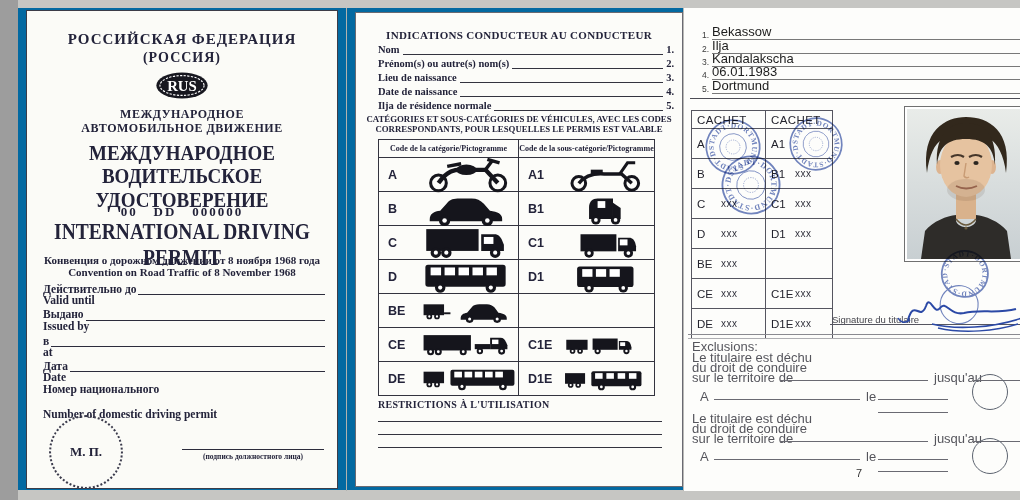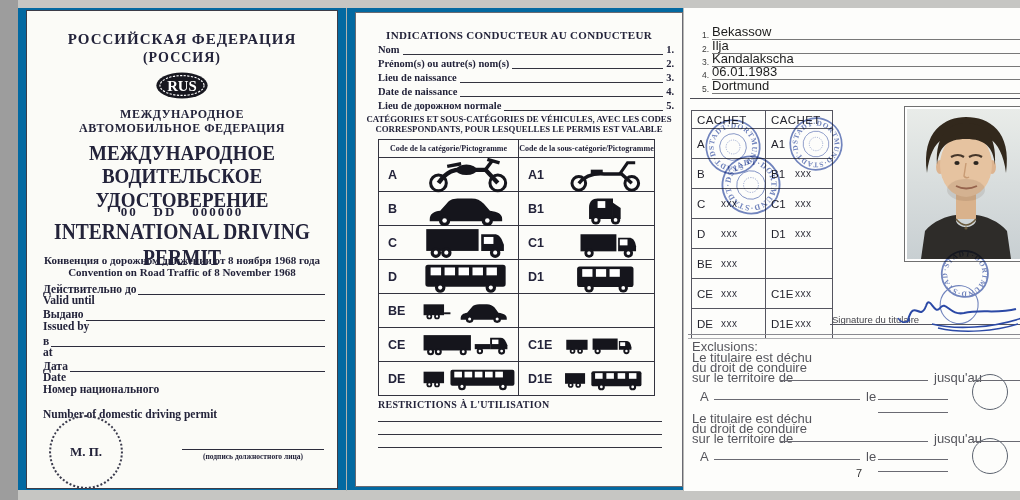--- a/index.html
+++ b/index.html
@@ -74,21 +74,21 @@
 
     <div class="abs" style="left:128px;top:60px;width:54px;height:29px;">
       <svg viewBox="0 0 120 64" style="width:100%;height:100%;">
         <ellipse cx="60" cy="32" rx="57" ry="29" fill="#17171f"></ellipse>
         <ellipse cx="60" cy="32" rx="49" ry="22" fill="none" stroke="#ffffff" stroke-width="2.5" stroke-dasharray="5 3"></ellipse>
         <text x="60" y="44" text-anchor="middle" font-family="Liberation Serif, serif" font-size="33" font-weight="bold" fill="#ffffff">RUS</text>
       </svg>
     </div>
 
     <div class="abs ctr b" style="top:96px;font-size:12px;letter-spacing:.5px;">МЕЖДУНАРОДНОЕ</div>
-    <div class="abs ctr b" style="top:110px;font-size:12px;letter-spacing:.5px;">АВТОМОБИЛЬНОЕ ФЕДЕРАЦИЯ</div>
+    <div class="abs ctr b" style="top:110px;font-size:12px;letter-spacing:.5px;">АВТОМОБИЛЬНОЕ ДВИЖЕНИЕ</div>
     <div class="abs ctr b" style="top:131px;font-size:19px;transform:scaleY(1.1);">МЕЖДУНАРОДНОЕ</div>
     <div class="abs ctr b" style="top:155px;font-size:19px;transform:scaleY(1.1);">ВОДИТЕЛЬСКОЕ УДОСТОВЕРЕНИЕ</div>
     <div class="abs ctr b" style="top:193px;font-size:13px;letter-spacing:2px;white-space:pre;">00   DD   000000</div>
     <div class="abs ctr b" style="top:212px;font-size:19.5px;transform:scaleY(1.15);">INTERNATIONAL DRIVING PERMIT</div>
     <div class="abs ctr b" style="top:243px;font-size:11px;">Конвенция о дорожном движении от 8 ноября 1968 года</div>
     <div class="abs ctr b" style="top:255px;font-size:11px;">Convention on Road Traffic of 8 November 1968</div>
 
     <div class="lrow" style="top:270px;">
       <span class="lbl">Действительно до</span>
         <span class="lline"></span>
@@ -140,21 +140,21 @@
       <span>Lieu de naissance</span>
         <span class="mline"></span>
         <span>3.</span>
     </div>
     <div class="mrow" style="top:72px;">
       <span>Date de naissance</span>
         <span class="mline"></span>
         <span>4.</span>
     </div>
     <div class="mrow" style="top:86px;">
-      <span>Lieu de дорожном normale</span>
+      <span>Ilja de résidence normale</span>
         <span class="mline"></span>
         <span>5.</span>
     </div>
 
     <div class="abs ctr b" style="top:101px;font-size:8.8px;">CATÉGORIES ET SOUS-CATÉGORIES DE VÉHICULES, AVEC LES CODES</div>
     <div class="abs ctr b" style="top:111px;font-size:8.8px;">CORRESPONDANTS, POUR LESQUELLES LE PERMIS EST VALABLE</div>
 
     <div class="vtable">
       <div class="vhead">
         <div class="vc1">Code de la catégorie/Pictogramme</div>

